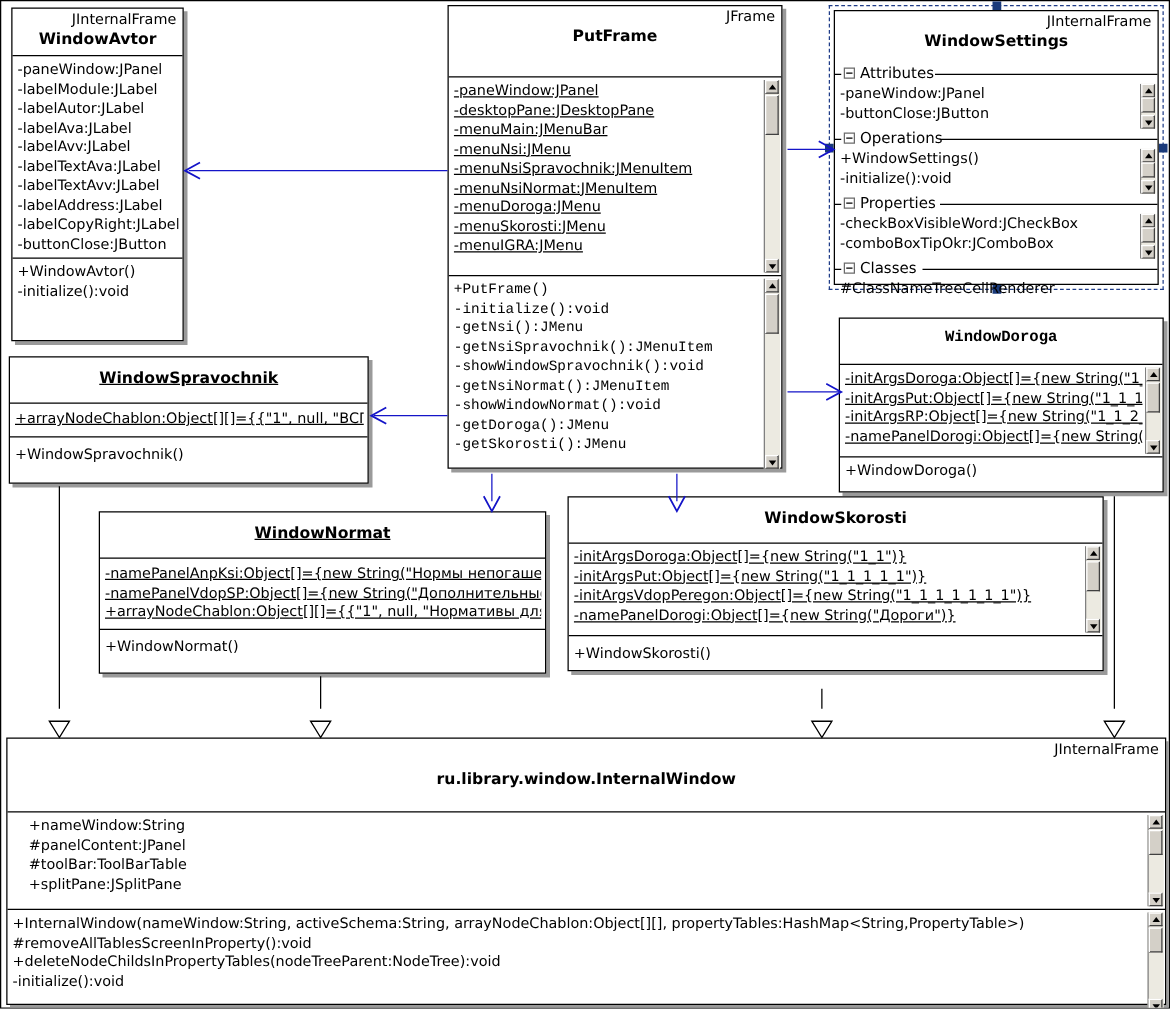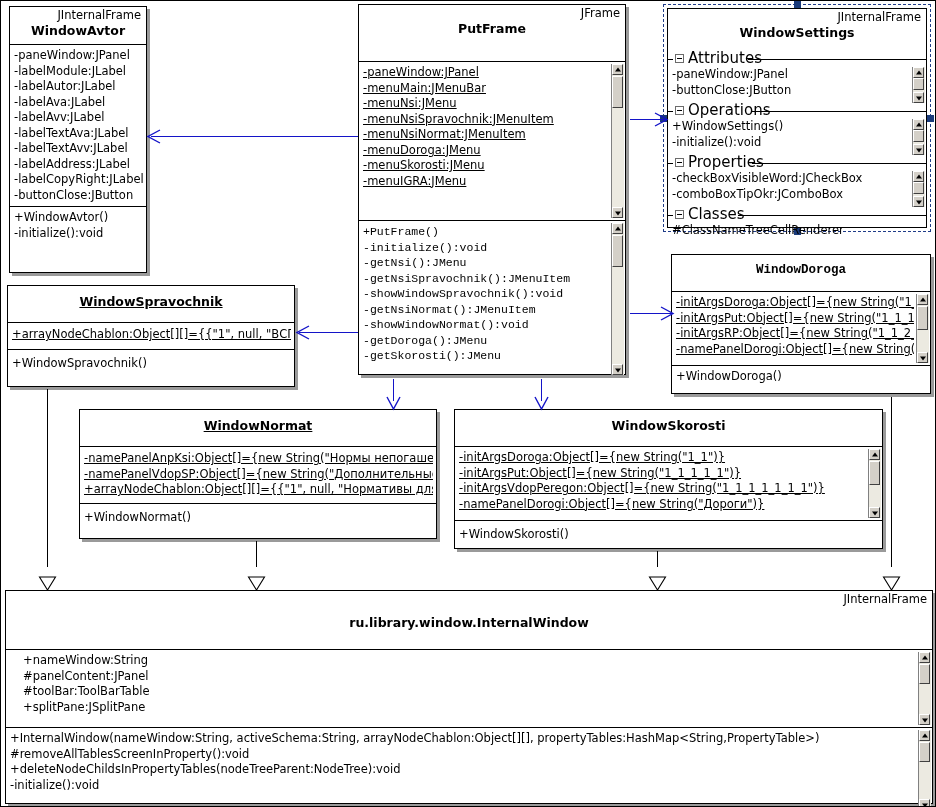--- a/index.html
+++ b/index.html
@@ -43,21 +43,21 @@
   .sb-thumb{position:absolute;left:0;width:11px;background:#d4d0c8;
             border:1px solid #fff;border-right-color:#404040;border-bottom-color:#404040;
             box-sizing:border-box;}
 
   
   .secthdr{position:relative;height:15px;margin:1px 0 0 0;}
   .secthdr .dash-l{position:absolute;left:0;top:7px;width:5px;border-top:1px solid #000;}
   .secthdr .mbox{position:absolute;left:7px;top:2px;width:9px;height:9px;
                  border:1px solid #6b6b6b;box-sizing:border-box;background:#fff;}
   .secthdr .mbox i{position:absolute;left:1px;right:1px;top:3px;border-top:1px solid #000;}
-  .secthdr .slabel{position:absolute;left:20px;top:-1px;font-size:15px;line-height:15px;
+  .secthdr .slabel{position:absolute;left:20px;top:-1px;font-size:12px;line-height:15px;
                    background:#fff;padding-right:3px;}
   .secthdr .rule{position:absolute;top:7px;right:0;border-top:1px solid #000;}
 
   
   .ln{position:absolute;background:#1414c8;}
   .lnh{height:1px;}
   .lnv{width:1px;}
   .ln-blk{position:absolute;background:#000;}
 </style>
 </head>
@@ -96,20 +96,21 @@
 
   <div class="uml" style="left:357px;top:3px;width:268px;height:371px;">
     <div class="hdr" style="height:48px;">
       <div class="stereo">JFrame</div>
       <div class="cname">PutFrame</div>
     </div>
     <div class="sep"></div>
     <div class="compart" style="height:158px;">
       <div class="rows" style="padding-right:18px;">
         <div class="row u">-paneWindow:JPanel</div>
+        <div class="row u">-desktopPane:JDesktopPane</div>
         <div class="row u">-menuMain:JMenuBar</div>
         <div class="row u">-menuNsi:JMenu</div>
         <div class="row u">-menuNsiSpravochnik:JMenuItem</div>
         <div class="row u">-menuNsiNormat:JMenuItem</div>
         <div class="row u">-menuDoroga:JMenu</div>
         <div class="row u">-menuSkorosti:JMenu</div>
         <div class="row u">-menuIGRA:JMenu</div>
       </div>
       <div class="sb">
         <div class="sb-btn up">
@@ -308,21 +309,21 @@
       </div>
     </div>
     <div class="sep"></div>
     <div class="compart">
       <div class="rows" style="padding-top:6px;">
         <div class="row">+WindowNormat()</div>
       </div>
     </div>
   </div>
 
-  <div class="uml" style="left:453px;top:408px;width:429px;height:140px;">
+  <div class="uml" style="left:453px;top:396px;width:429px;height:140px;">
     <div class="hdr" style="height:28px;">
       <div class="cname" style="padding-top:6px;">WindowSkorosti</div>
     </div>
     <div class="sep"></div>
     <div class="compart" style="height:73px;">
       <div class="rows" style="padding-right:18px;">
         <div class="row u">-initArgsDoroga:Object[]={new String("1_1")}</div>
         <div class="row u">-initArgsPut:Object[]={new String("1_1_1_1_1")}</div>
         <div class="row u">-initArgsVdopPeregon:Object[]={new String("1_1_1_1_1_1_1")}</div>
         <div class="row u">-namePanelDorogi:Object[]={new String("Дороги")}</div>

